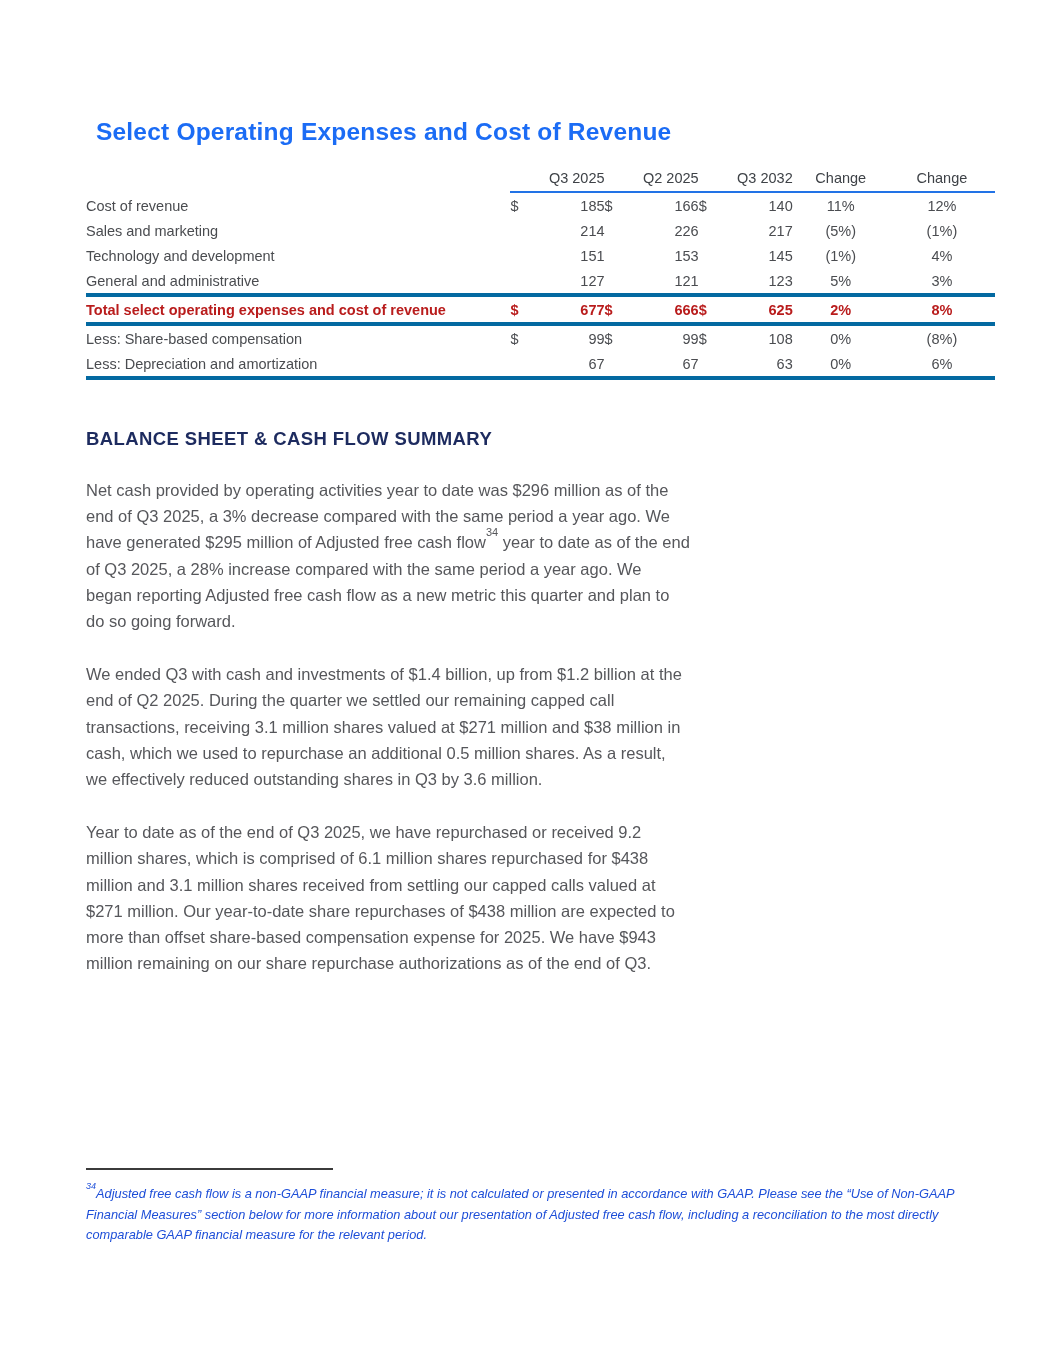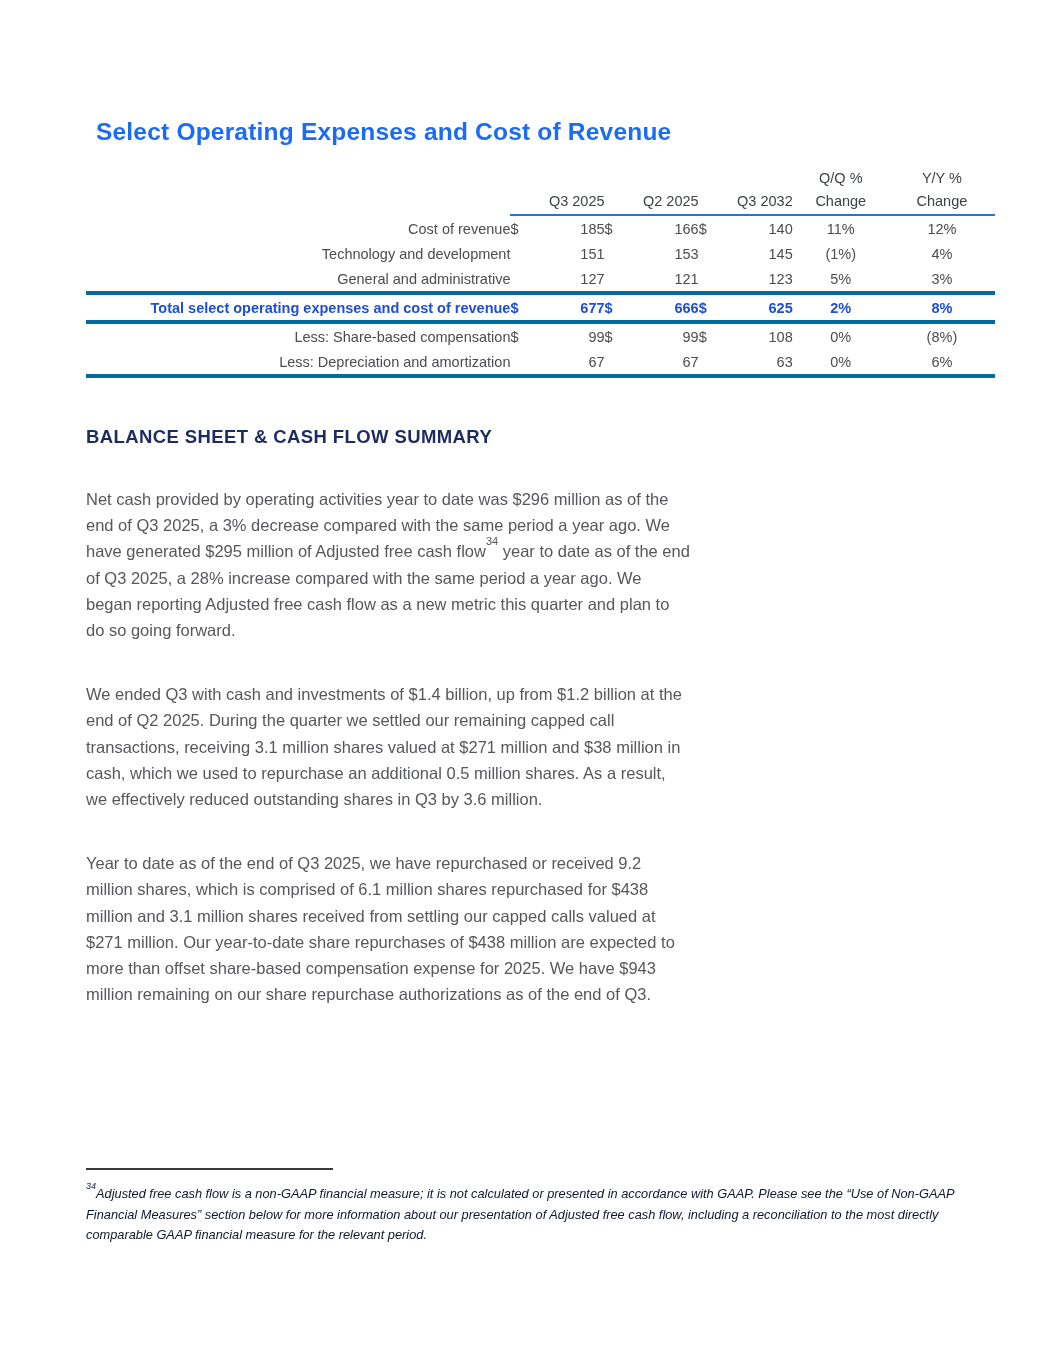--- a/index.html
+++ b/index.html
@@ -42,41 +42,41 @@
     color: #3e4247;
     vertical-align: bottom;
     padding: 2px 0 5px 0;
   }
   th.h-top { text-align: center; padding-bottom: 0; }
   th.h-period { text-align: right; padding-right: 4px; }
   th.h-change { text-align: center; }
   th.h-rule { border-bottom: 2px solid #2273e6; }
 
   table.fin td { padding: 5px 0 4px 0; }
-  td.t-label { text-align: right; color: #4a4c50; }
+  td.t-label { text-align: left; color: #4a4c50; }
   td.t-usd   { text-align: left; }
   td.t-val   { text-align: right; padding-right: 4px; }
   td.t-chg   { text-align: center; }
 
-  tr.row-emph td { color: #1d4ed8; font-weight: bold; margin-top: 7px; }
+  tr.row-emph td { color: #b91c1c; font-weight: bold; margin-top: 7px; }
   tr.rule-bot td { border-bottom: 4px solid #0369a1; }
 
   
   .section-heading {
     margin: 48px 0 0 0;
     font-size: 18.5px;
     font-weight: bold;
     letter-spacing: 0.4px;
     color: #1d2b5f;
   }
 
   
   .body-copy { width: 604px; }
   .body-copy p {
-    margin: 38px 0 0 0;
+    margin: 27px 0 0 0;
     font-size: 16.5px;
     line-height: 26.2px;
     color: #56575b;
   }
   sup.fn-ref {
     font-size: 11px;
     line-height: 0;
     position: relative;
     top: -6px;
   }
@@ -91,21 +91,21 @@
   .footnote-rule {
     width: 247px;
     border: 0;
     border-top: 2px solid #3b3b3b;
     margin: 0 0 14px 0;
   }
   .footnote-text {
     font-size: 12.8px;
     line-height: 20.5px;
     font-style: italic;
-    color: #0f172a;
+    color: #1d4ed8;
   }
   .footnote-text sup.fn-ref { font-size: 9px; top: -4px; }
 
   
   .page-footer {
     position: absolute;
     left: 86px;
     top: 1283px;
     display: flex;
     align-items: center;
@@ -128,25 +128,20 @@
           <col class="c-val">
           <col class="c-usd">
           <col class="c-val">
           <col class="c-usd">
           <col class="c-val">
           <col class="c-qq">
           <col class="c-yy">
       </colgroup>
       <thead>
         <tr>
-          <th colspan="7"></th>
-          <th class="h-top">Q/Q %</th>
-          <th class="h-top">Y/Y %</th>
-        </tr>
-        <tr>
           <th></th>
           <th class="h-period h-rule" colspan="2">Q3 2025</th>
           <th class="h-period h-rule" colspan="2">Q2 2025</th>
           <th class="h-period h-rule" colspan="2">Q3 2032</th>
           <th class="h-change h-rule">Change</th>
           <th class="h-change h-rule">Change</th>
         </tr>
       </thead>
       <tbody>
         <tr>
@@ -154,20 +149,31 @@
           <td class="t-usd">$</td>
           <td class="t-val">185</td>
           <td class="t-usd">$</td>
           <td class="t-val">166</td>
           <td class="t-usd">$</td>
           <td class="t-val">140</td>
           <td class="t-chg">11%</td>
           <td class="t-chg">12%</td>
         </tr>
         <tr>
+          <td class="t-label">Sales and marketing</td>
+          <td class="t-usd"></td>
+          <td class="t-val">214</td>
+          <td class="t-usd"></td>
+          <td class="t-val">226</td>
+          <td class="t-usd"></td>
+          <td class="t-val">217</td>
+          <td class="t-chg">(5%)</td>
+          <td class="t-chg">(1%)</td>
+        </tr>
+        <tr>
           <td class="t-label">Technology and development</td>
           <td class="t-usd"></td>
           <td class="t-val">151</td>
           <td class="t-usd"></td>
           <td class="t-val">153</td>
           <td class="t-usd"></td>
           <td class="t-val">145</td>
           <td class="t-chg">(1%)</td>
           <td class="t-chg">4%</td>
         </tr>

